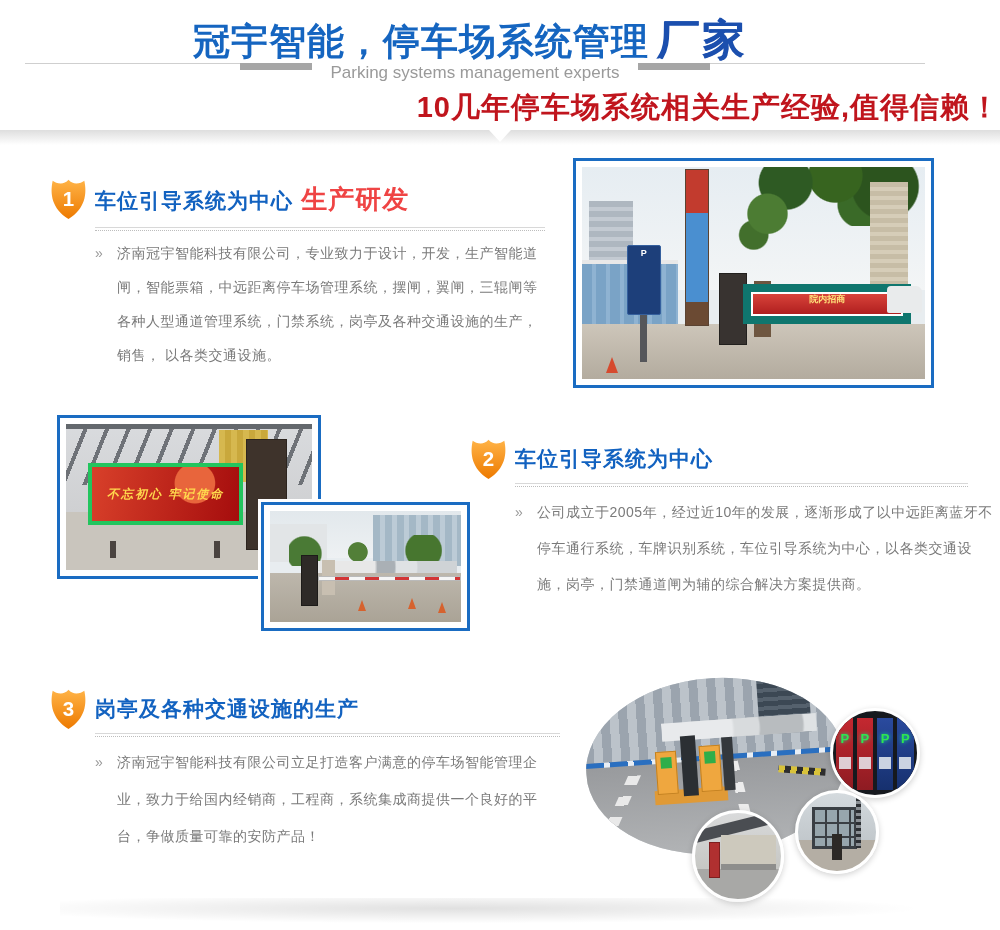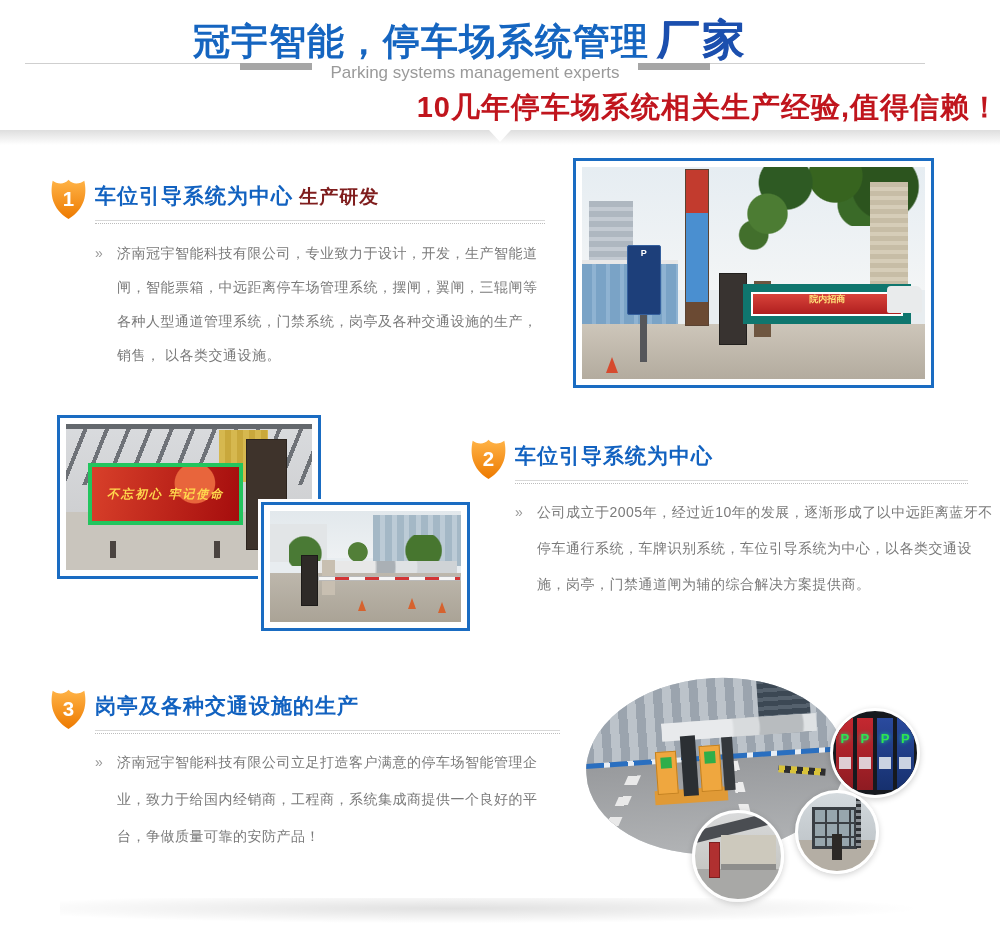--- a/index.html
+++ b/index.html
@@ -25,21 +25,21 @@
                     border-top:12px solid #fff; }
 
   
   .sec { position:absolute; }
   .badge { position:absolute; left:0; top:0; width:41px; height:45px; }
   .sec-title-wrap { margin-left:47px; padding:6px 0 10px 0; position:relative;
                     border-bottom:1px solid #d8d8d8; white-space:nowrap; }
   .sec-title-wrap::after { content:""; position:absolute; left:0; right:0; bottom:-4px;
                            border-bottom:1px dotted #bdbdbd; }
   .sec-title { font-size:21px; font-weight:bold; color:#1262c0; letter-spacing:1px; display:inline; }
-  .sec-title-suffix { font-size:19px; font-weight:bold; color:#7f1d1d; letter-spacing:1px; display:inline; }
+  .sec-title-suffix { font-size:26px; font-weight:bold; color:#ef4444; letter-spacing:1px; display:inline; }
 
   .para { position:absolute; font-size:14px; color:#7a7a7a; line-height:34px; letter-spacing:.5px; padding-left:22px; }
   .para .bullet { position:absolute; left:0; top:0; color:#9a9a9a; font-size:14px; }
 
   
   .photo-frame { position:absolute; border:3px solid #1a6cc2; background:#fff; padding:6px; }
   .photo { position:relative; width:100%; height:100%; overflow:hidden; background:#e8edf0; }
   .layer { position:absolute; }
 
   

